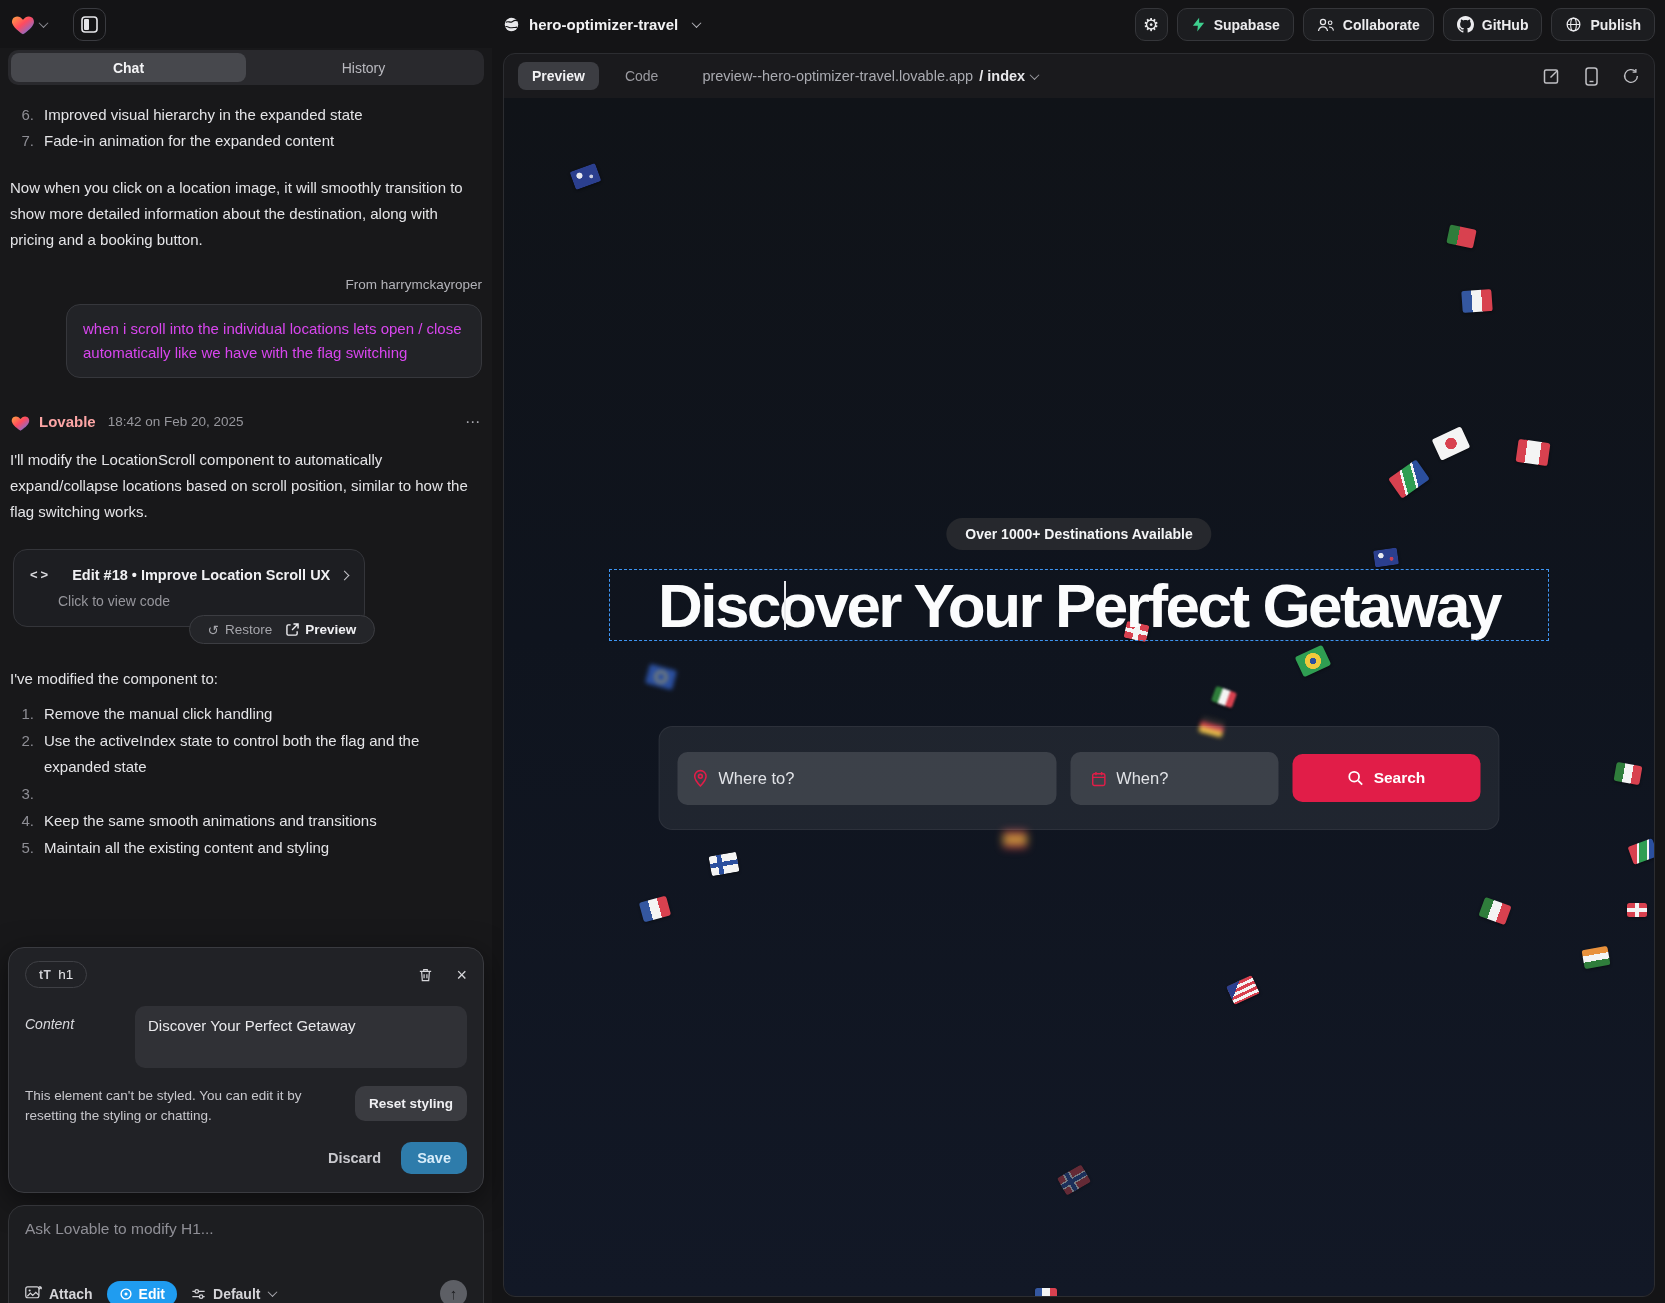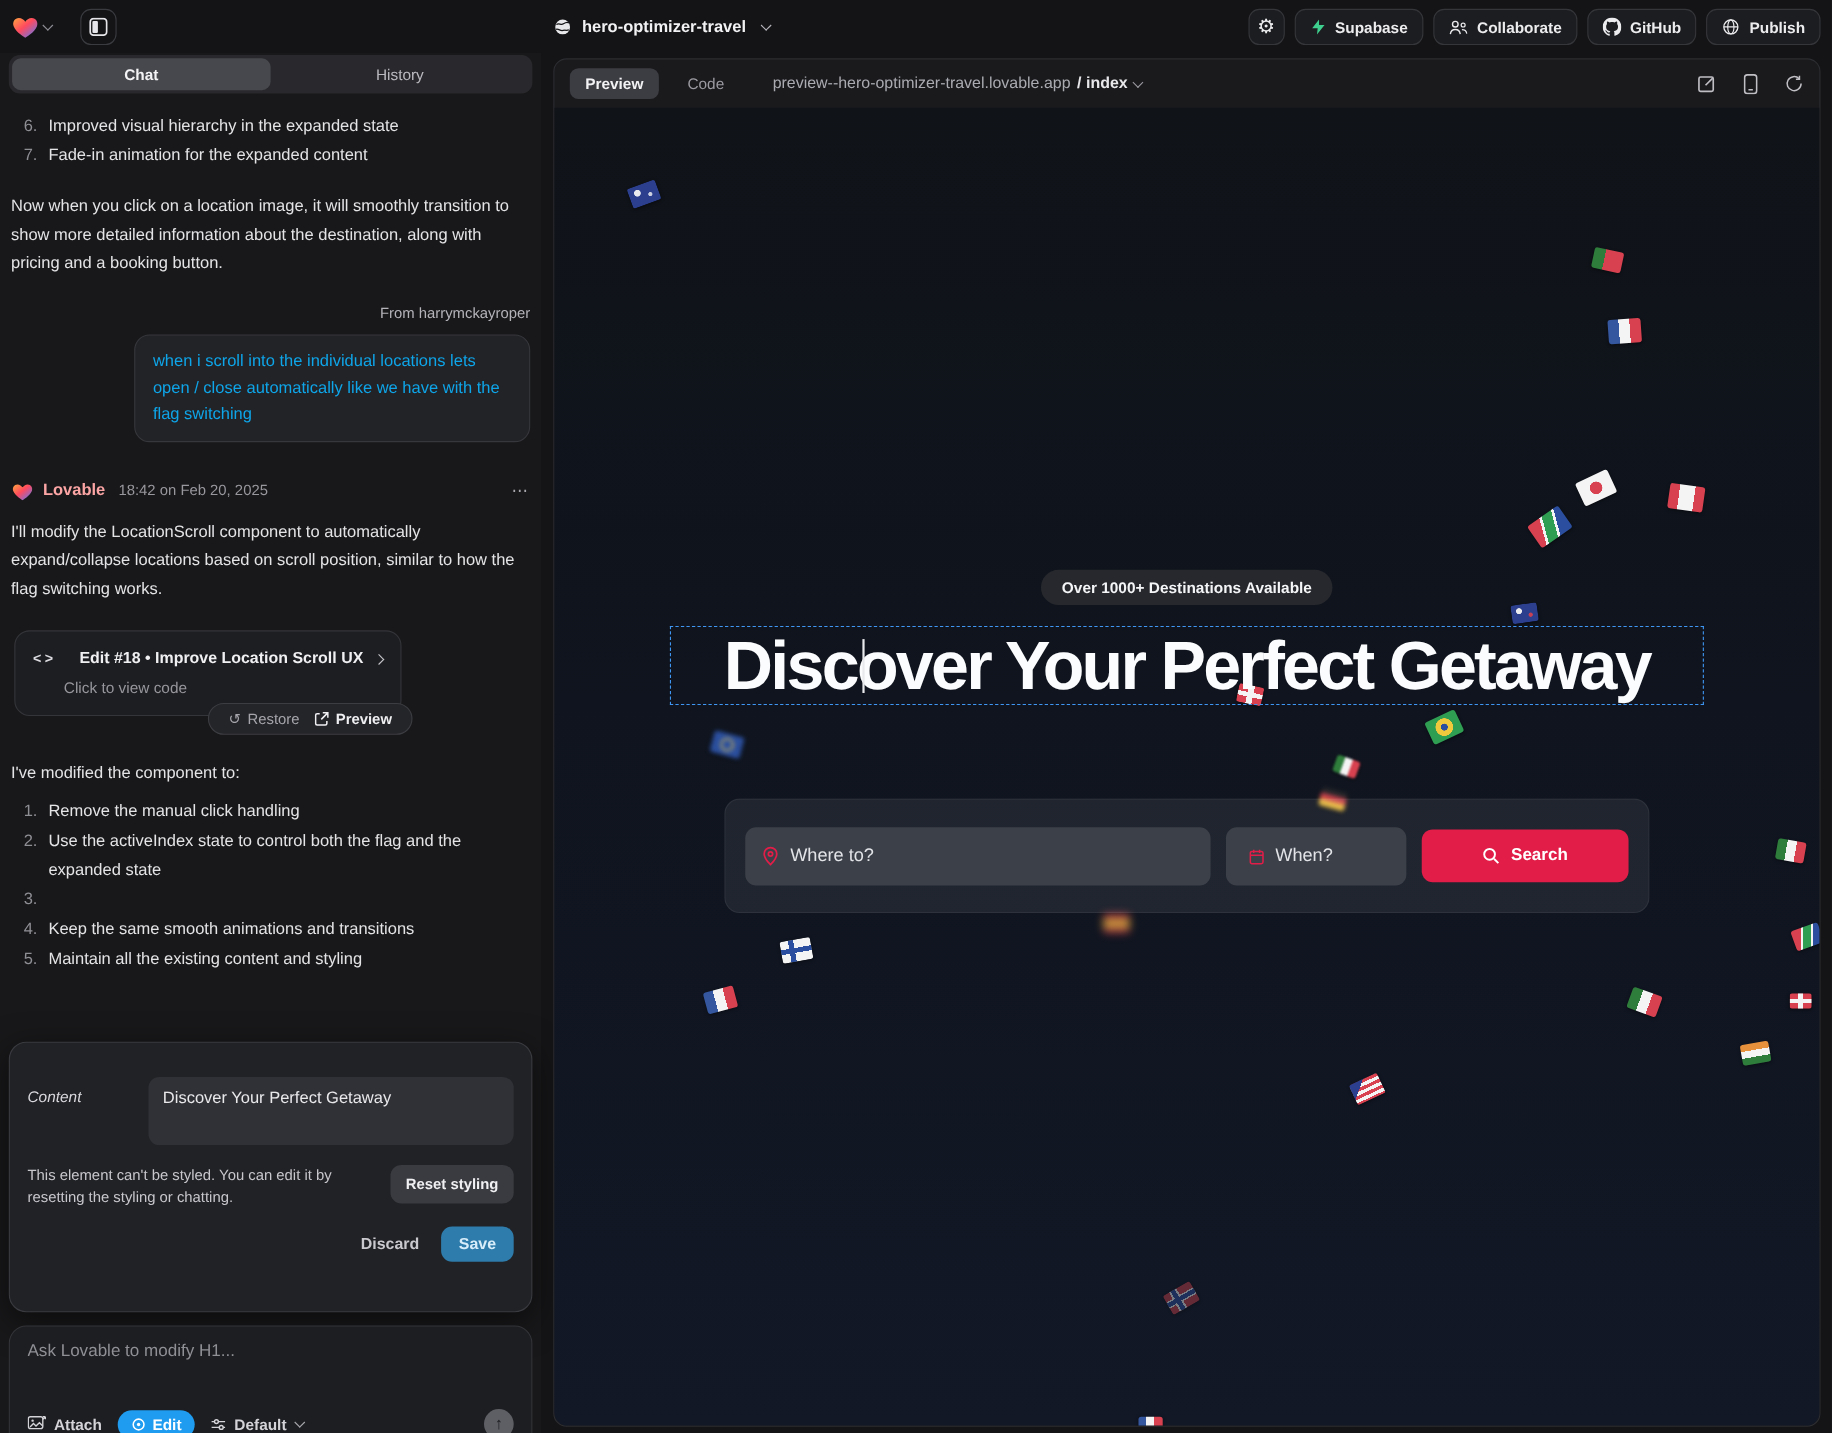--- a/index.html
+++ b/index.html
@@ -25,21 +25,21 @@
   .sidebar { position:absolute; left:0; top:48px; width:492px; bottom:0; background:#18181a; }
   .tabs { margin:2px 8px 0 8px; height:35px; background:#29292d; border-radius:10px; padding:3px; display:flex; }
   .tab { flex:1; border-radius:8px; display:flex; align-items:center; justify-content:center; font-size:14px; color:#b9b9bf; cursor:pointer; }
   .tab.active { background:#47484d; color:#f4f4f6; font-weight:600; }
   .chat-scroll { padding:0 10px; font-size:15px; line-height:26px; color:#e4e4e7; }
   .numline { display:flex; margin-top:0; }
   .numline .n { width:34px; text-align:right; padding-right:10px; color:#8e8e95; flex:none; }
   .list-top { margin-top:17px; }
   .para { margin-top:21px; }
   .from-label { margin-top:23px; text-align:right; font-size:13.5px; color:#b3b3b9; line-height:18px; }
-  .bubble { margin-top:10px; margin-left:auto; width:360px; background:#222327; border:1px solid #36373c; border-radius:14px; padding:12px 16px; line-height:24px; color:#0ea5e9; }
+  .bubble { margin-top:10px; margin-left:auto; width:416px; background:#222327; border:1px solid #36373c; border-radius:14px; padding:12px 16px; line-height:24px; color:#d946ef; }
   .assist-row { margin-top:31px; display:flex; align-items:center; gap:8px; }
   .assist-name { font-weight:700; font-size:15px; color:#fca5a5; }
   .assist-time { font-size:13.5px; color:#97979d; margin-left:4px; }
   .more-dots { margin-left:auto; color:#a8a8ae; font-size:15px; letter-spacing:2px; cursor:pointer; font-family:"DejaVu Sans",sans-serif; }
   .intro { margin-top:12px; }
   .edit-card { margin-top:24px; margin-left:3px; width:352px; background:#1d1e22; border:1px solid #34353a; border-radius:14px; padding:13px 16px; }
   .edit-card .row1 { display:flex; align-items:center; gap:9px; line-height:24px; }
   .code-glyph { font-size:13px; letter-spacing:3px; color:#dcdce0; font-weight:700; flex:none; }
   .edit-title { font-size:14.5px; font-weight:700; color:#f0f0f3;margin-left:12px; }
   .edit-sub { margin-left:28px; font-size:14px; color:#96969c; line-height:24px; margin-top:2px; }
@@ -93,21 +93,21 @@
   .hero-badge { position:absolute; left:50%; transform:translateX(-50%); top:420px; background:#26282d; border-radius:999px; padding:8px 19px; font-size:14px; font-weight:600; color:#f4f5f7; white-space:nowrap; }
   .h1-box { position:absolute; left:50%; transform:translateX(-50%); top:471px; width:940px; height:72px; border:1.5px dashed var(--selection,#3f96f3); display:flex; align-items:center; justify-content:center; }
   .h1-text { font-size:62px; font-weight:700; letter-spacing:-2.5px; color:#fbfcfd; white-space:nowrap; }
   .caret { position:absolute; left:174px; top:11px; width:2px; height:49px; background:#e8e9ec; }
   .hero-sub { position:absolute; left:50%; transform:translateX(-50%); top:567px; width:930px; text-align:center; font-size:20.5px; color:#dfe2e7; }
   .search-card { position:absolute; left:50%; transform:translateX(-50%); top:628px; width:841px; height:104px; background:rgba(255,255,255,.07); border:1px solid rgba(255,255,255,.06); border-radius:14px; padding:25px 18px; display:flex; gap:14px; }
   .pv-input { height:53px; background:rgba(255,255,255,.13); border:none; border-radius:10px; display:flex; align-items:center; gap:10px; padding:0 15px; }
   .pv-input input { background:transparent; border:none; outline:none; color:#eef0f3; font-size:16.5px; width:100%; font-family:"Liberation Sans",sans-serif; }
   .pv-input input::placeholder { color:#e1e3e7; }
   .where { flex:1; }
-  .when { width:164px;padding-left:21px; }
+  .when { width:208px;padding-left:21px; }
   .search-btn { width:188px; height:48px; margin-top:2px; background:var(--accent,#e11d48); border:none; border-radius:10px; color:#fff; font-size:15.5px; font-weight:700; display:flex; align-items:center; justify-content:center; gap:10px; cursor:pointer; font-family:"Liberation Sans",sans-serif; }
   .features { position:absolute; left:50%; transform:translateX(-50%); top:768px; display:flex; gap:58px; align-items:center; }
   .feature { display:flex; align-items:center; gap:10px; font-size:16px; font-weight:600; color:#eef0f3; white-space:nowrap; }
 </style>
 </head>
 <body>
 
 <header class="topbar">
   <div class="logo-group">
     <svg width="26" height="24" viewBox="0 0 24 22">
@@ -250,20 +250,32 @@
           <span>Keep the same smooth animations and transitions</span>
         </li>
       <li class="numline">
           <span class="n">5.</span>
           <span>Maintain all the existing content and styling</span>
         </li>
     </ol>
   </div>
 
   <div class="editor-panel">
+    <div class="ep-head">
+      <div class="tag-pill">
+        <span class="tT">tT</span>
+        <span>h1</span>
+      </div>
+      <div class="ep-icons">
+        <svg width="17" height="18" viewBox="0 0 24 24" style="cursor:pointer">
+          <path d="M4 7h16M9.5 7V4.5h5V7M6.5 7l1 13h9l1-13M10 11v5.5M14 11v5.5" fill="none" stroke="#d6d6da" stroke-width="1.7"></path>
+        </svg>
+        <span class="close-x">×</span>
+      </div>
+    </div>
     <div class="ep-content-row">
       <div class="ep-label">Content</div>
       <textarea class="ep-textarea" style="">Discover Your Perfect Getaway</textarea>
     </div>
     <div class="ep-note-row">
       <div class="ep-note">This element can't be styled. You can edit it by resetting the styling or chatting.</div>
       <button class="reset-btn">Reset styling</button>
     </div>
     <div class="ep-actions">
       <button class="discard-btn">Discard</button>

